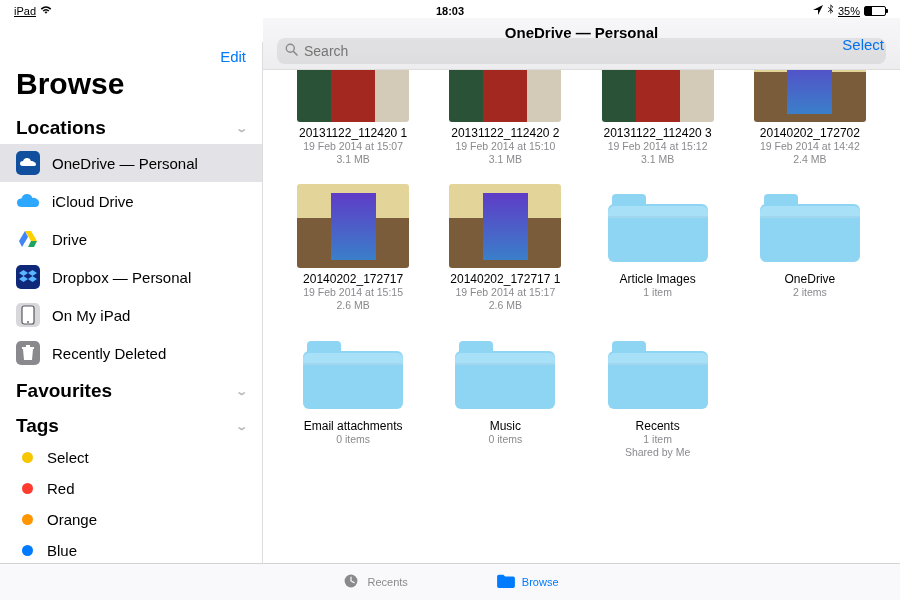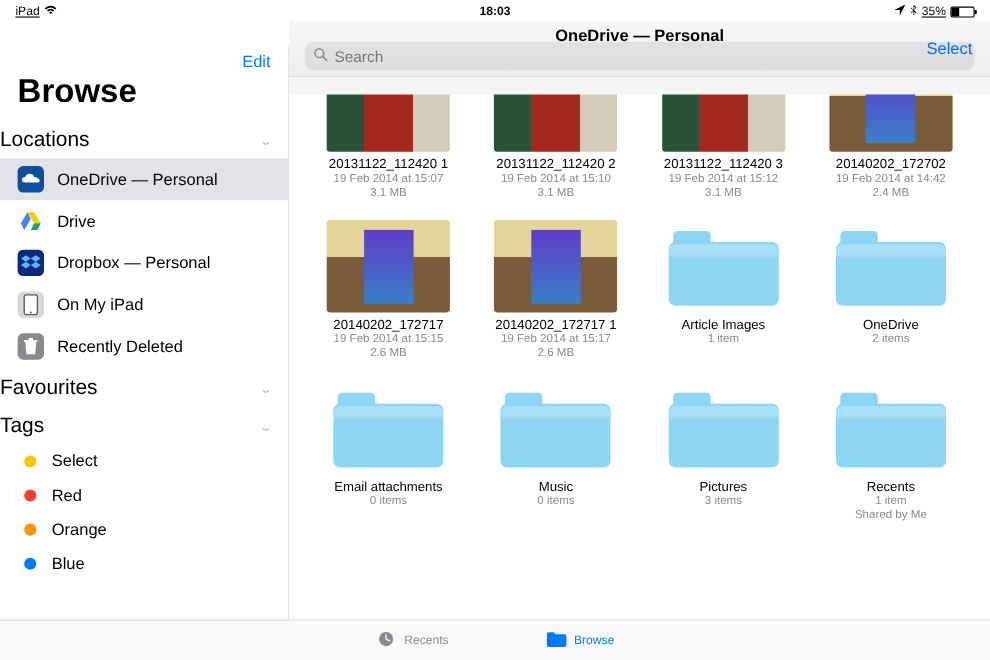--- a/index.html
+++ b/index.html
@@ -11,34 +11,34 @@
   .wifi-icon { width:12px; height:10px; }
   .battery { width: 22px; height: 10px; border:1px solid #000; border-radius:2px; position:relative; }
   .battery:after { content:""; position:absolute; right:-3px; top:2px; width:2px; height:4px; background:#000; border-radius:0 1px 1px 0;}
   .battery-fill { height:100%; background:#000; width:35%;}
   
   .app { display:flex; height:545px; }
   .sidebar { width:263px; border-right:1px solid #ddd; background:#fff; display:flex; flex-direction:column; padding-top: 0; margin-top: 24px;}
   .sidebar-header { display:flex; justify-content:flex-end; padding: 6px 16px 0 16px; }
   .link { color:#007aff; font-size:15px; }
   .browse-title { font-size:30px; font-weight:700; padding: 2px 16px 8px 16px;}
-  .section-header { display:flex; justify-content:space-between; align-items:center; padding: 8px 16px 5px 0; font-size:19px; font-weight:400;}
+  .section-header { display:flex; justify-content:space-between; align-items:center; padding: 8px 16px 5px 16px; font-size:19px; font-weight:700;}
   .chev { color:#bbb; font-size:11px; transform: scaleX(1.4);}
   .list-item { display:flex; align-items:center; gap:12px; padding: 7px 16px; font-size:15px;}
   .list-item.selected { background:#e2e2e7;}
   .dot { width:11px; height:11px; border-radius:50%; display:inline-block; margin-left:6px; margin-right:2px;}
   .icon-shell { width:24px; height:24px; display:flex; align-items:center; justify-content:center; border-radius:5px; font-size:14px;}
   
   .main { flex:1; display:flex; flex-direction:column; background:#f5f5f7;}
   .main-header { height:52px; position:relative; display:flex; align-items:center; justify-content:center; background: linear-gradient(#f7f7f9,#ededf0); border-bottom:1px solid #ddd;}
   .main-title { font-size:15px; font-weight:600; position:absolute; top:6px;}
   .main-select { position:absolute; right:16px; top:18px; font-size:15px;}
   .search { position:absolute; left:14px; right:14px; bottom:5px; height:26px; background:rgba(0,0,0,0.07); border-radius:8px; display:flex; align-items:center; padding:0 8px; color:#888; font-size:14px; gap:6px;}
   .search input { border:none; background:transparent; outline:none; font-size:14px; color:#555; flex:1;}
-  .grid { flex:1; overflow:auto; padding: 10px 20px; background:#fff;margin-top:16px;}
+  .grid { flex:1; overflow:auto; padding: 10px 20px; background:#fff;}
   .grid-inner { display:grid; grid-template-columns: repeat(4, 1fr); gap: 18px 12px;}
   .cell { text-align:center; font-size:12px;}
   .thumb { width:112px; height:84px; margin:0 auto 4px auto; border-radius:3px; background:#556; position:relative; overflow:hidden;}
   .thumb.photo1 { background: linear-gradient(90deg,#2a5236 30%, #a3281f 30% 70%, #d3cbb8 70%); }
   .thumb.photo1::after{content:"";position:absolute;left:4px;top:4px;width:28px;height:28px;background:#111;border-radius:2px;}
   .thumb.photo2 { background: linear-gradient(180deg,#e3d49a 40%, #7a5b3a 40%);}
   .thumb.photo2::after{content:"";position:absolute;left:30%;top:10%;width:40%;height:80%;background:linear-gradient(#5f3cc7,#3a7fc9);} 
   .row-cut .thumb{ margin-top:-42px;}
   .fname { display:block; font-size:12px; color:#000; white-space:nowrap; overflow:hidden; text-overflow:ellipsis;}
   .meta { display:block; font-size:10.5px; color:#8a8a8e; line-height:1.25;}
@@ -94,20 +94,28 @@
     <div id="locations-list">
         <div class="list-item selected">
           <div class="icon-shell" style="background:#0f4f9e;">
             <svg width="18" height="12" viewBox="0 0 18 12">
               <path d="M4 9 Q1 9 1 6.5 Q1 4 4 4 Q5 1 8 1 Q11 1 12 4 Q14 3.5 15 5 Q17 5 17 7.5 Q17 9 15 9 Z" fill="#fff"></path>
             </svg>
           </div>
           <span>OneDrive — Personal</span>
         </div>
         <div class="list-item">
+          <div class="icon-shell">
+            <svg width="24" height="18" viewBox="0 0 24 18">
+              <path d="M6 15 Q1 15 1 10.5 Q1 6.5 5.5 6.5 Q6.5 2 11 2 Q15 2 16.5 6 Q19 5 20.5 7 Q23 7.5 23 11 Q23 15 19 15 Z" fill="#2da7ff"></path>
+            </svg>
+          </div>
+          <span>iCloud Drive</span>
+        </div>
+        <div class="list-item">
           <div class="icon-shell" style="background:#fff;">
             <svg width="20" height="18" viewBox="0 0 20 18">
               <path d="M7 1 L13 1 L19 11 L13 11 Z" fill="#ffcf00"></path>
               <path d="M13 11 L19 11 L16 17 L10 17 Z" fill="#1ea362"></path>
               <path d="M7 1 L1 11 L4 17 L10 7 Z" fill="#4285f4"></path>
             </svg>
           </div>
           <span>Drive</span>
         </div>
         <div class="list-item">
@@ -251,29 +259,20 @@
             </div>
             <span class="fname">Music</span>
             <span class="meta">0 items</span>
           </div>
           <div class="cell">
             <div class="folder">
               <div class="folder-tab"></div>
               <div class="folder-body"></div>
               <div class="folder-lid"></div>
             </div>
-            <span class="fname">Pictures</span>
-            <span class="meta">3 items</span>
-          </div>
-          <div class="cell">
-            <div class="folder">
-              <div class="folder-tab"></div>
-              <div class="folder-body"></div>
-              <div class="folder-lid"></div>
-            </div>
             <span class="fname">Recents</span>
             <span class="meta">1 item</span>
             <span class="meta">Shared by Me</span>
           </div>
         </div>
     </div>
   </div>
 </div>
 
 <div class="tabbar">

